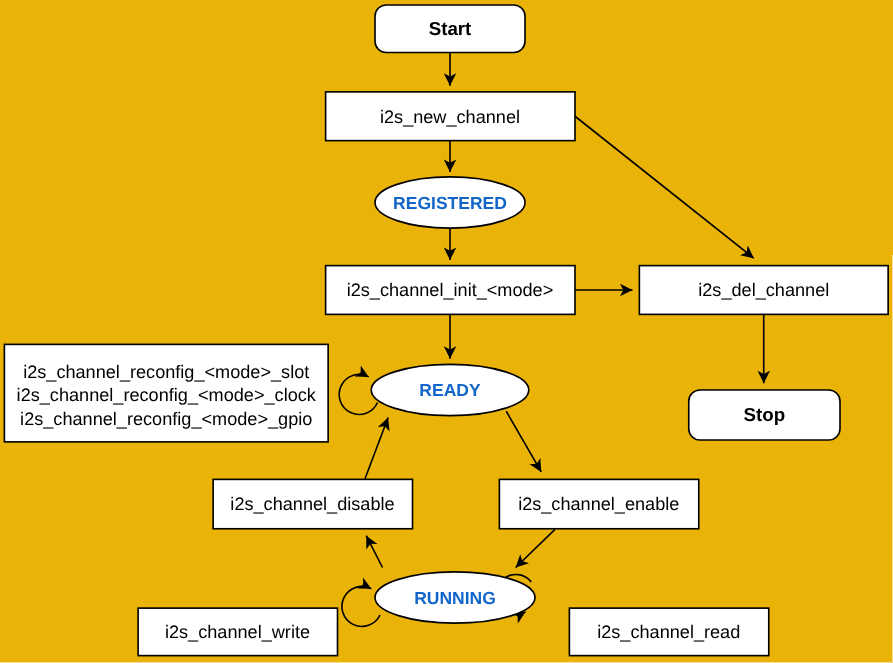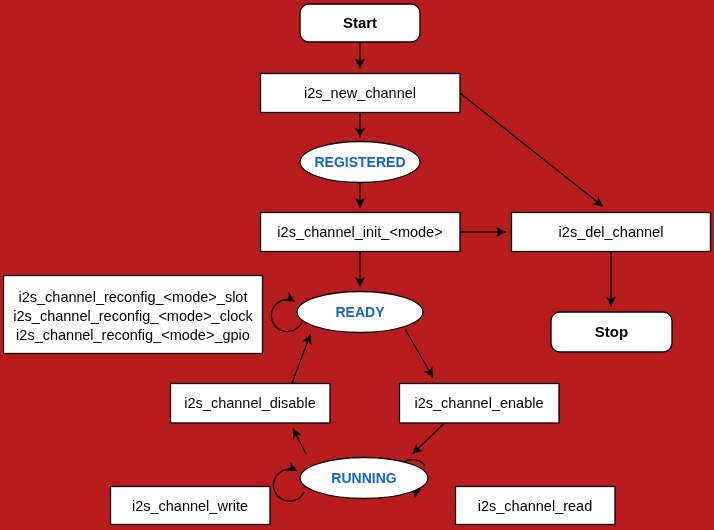--- a/index.html
+++ b/index.html
@@ -8,21 +8,21 @@
     background: #ffffff;
     width: 714px;
     height: 530px;
     overflow: hidden;
     font-family: "Liberation Sans", sans-serif;
   }
   #canvas-wrap {
     position: relative;
     width: 714px;
     height: 530px;
-    background: #b91c1c;
+    background: #eab308;
   }
   svg { display: block; }
   .node-shape {
     fill: #ffffff;
     stroke: #000000;
     stroke-width: 1.3;
   }
   .edge {
     fill: none;
     stroke: #000000;

